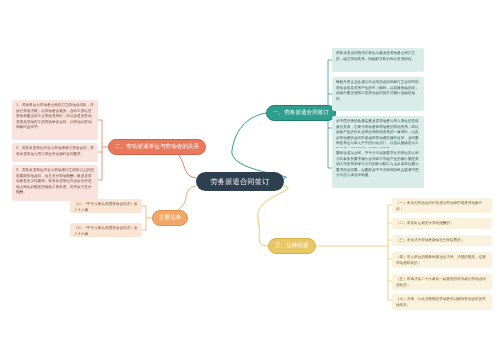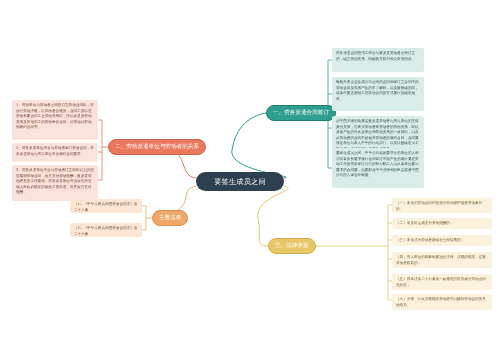--- a/index.html
+++ b/index.html
@@ -136,21 +136,21 @@
     <path d="M316,246 L388,246" fill="none" stroke="#e8c766" stroke-width="0.8"></path>
     <path d="M388,205 L388,300" fill="none" stroke="#e8c766" stroke-width="0.8"></path>
     <path d="M388,205 L392,205" fill="none" stroke="#e8c766" stroke-width="0.8"></path>
     <path d="M388,223 L392,223" fill="none" stroke="#e8c766" stroke-width="0.8"></path>
     <path d="M388,240 L392,240" fill="none" stroke="#e8c766" stroke-width="0.8"></path>
     <path d="M388,259 L392,259" fill="none" stroke="#e8c766" stroke-width="0.8"></path>
     <path d="M388,281 L392,281" fill="none" stroke="#e8c766" stroke-width="0.8"></path>
     <path d="M388,300 L392,300" fill="none" stroke="#e8c766" stroke-width="0.8"></path>
   </svg>
 
-  <div class="root-node">要签生成员之间</div>
+  <div class="root-node">劳务派遣合同签订</div>
 
   <div class="branch-node branch-teal" style="left:266px; top:105px;">一、劳务派遣合同签订</div>
 
   <div class="branch-node branch-salmon" style="left:108px; top:139px;">二、劳动派遣单位与劳动者的关系</div>
 
   <div class="branch-node branch-orange" style="left:152px; top:210px;">主要法条</div>
 
   <div class="branch-node branch-gold" style="left:268px; top:238px;">三、法律依据</div>
 
   <div class="leaf leaf-teal" style="left:332px; top:48px;  width:92px; height:24px;">劳务派遣合同指用工单位与被派遣劳动者之间订立的，确立劳动关系，明确双方权利和义务的协议。</div>

